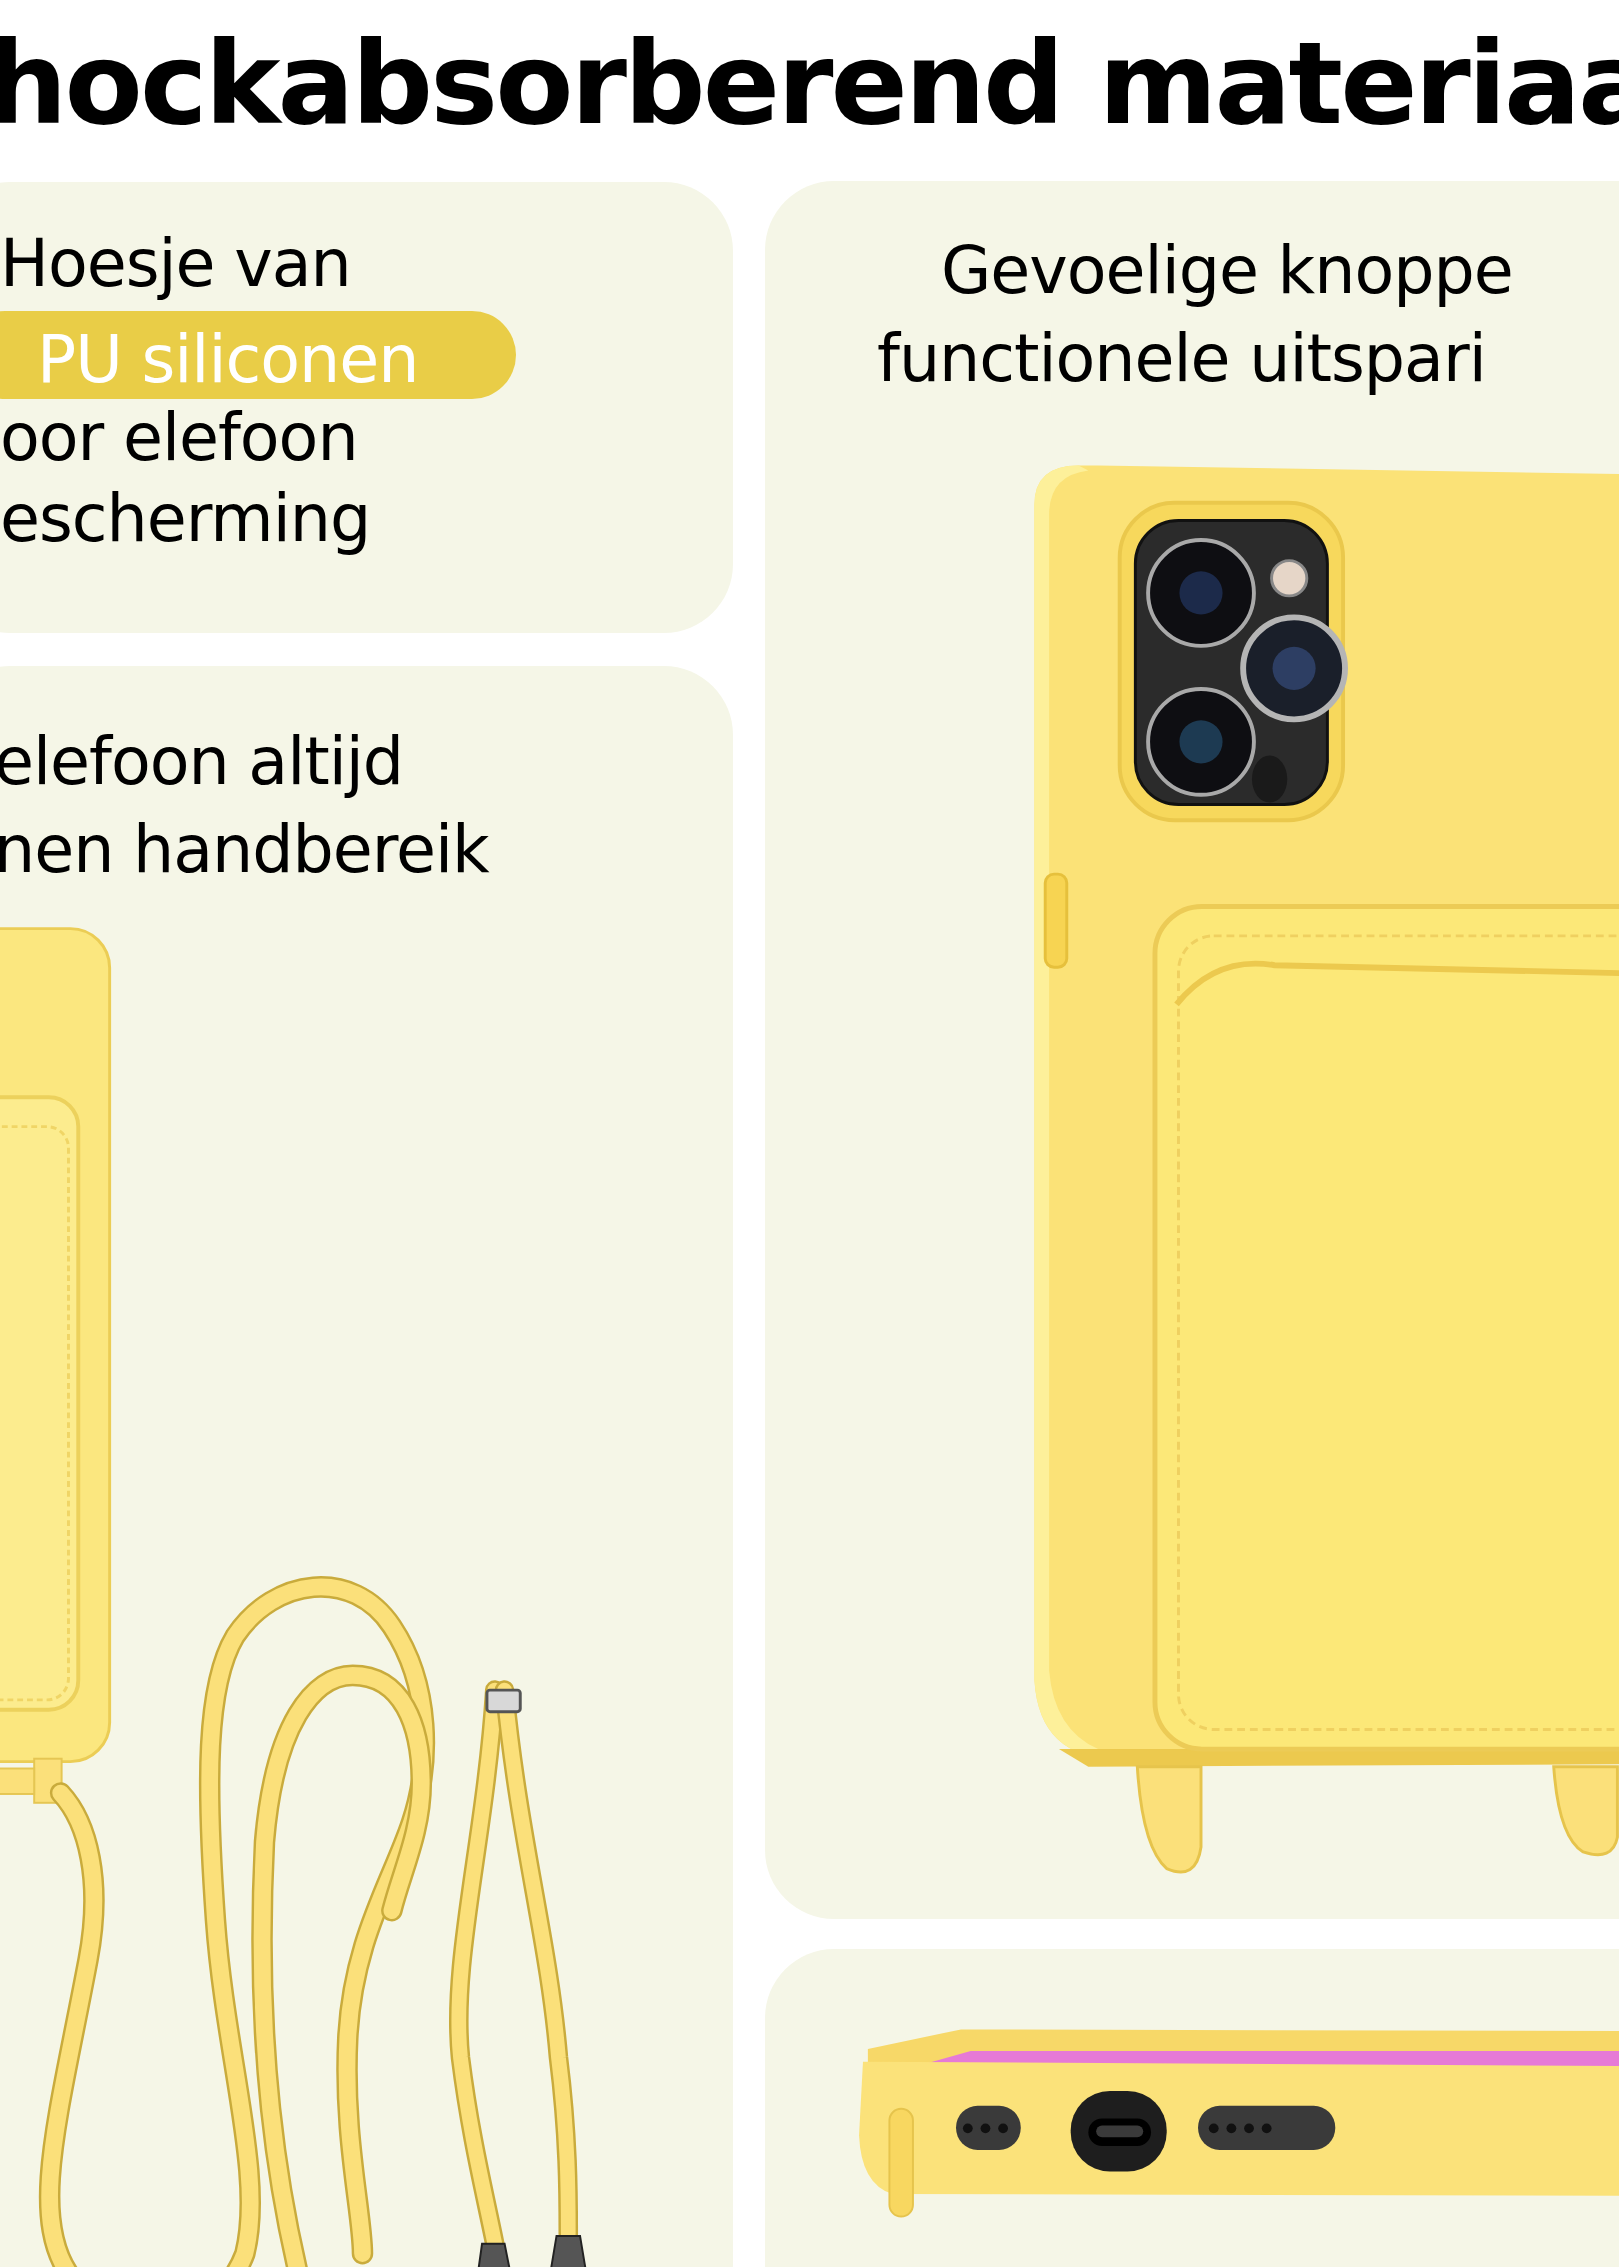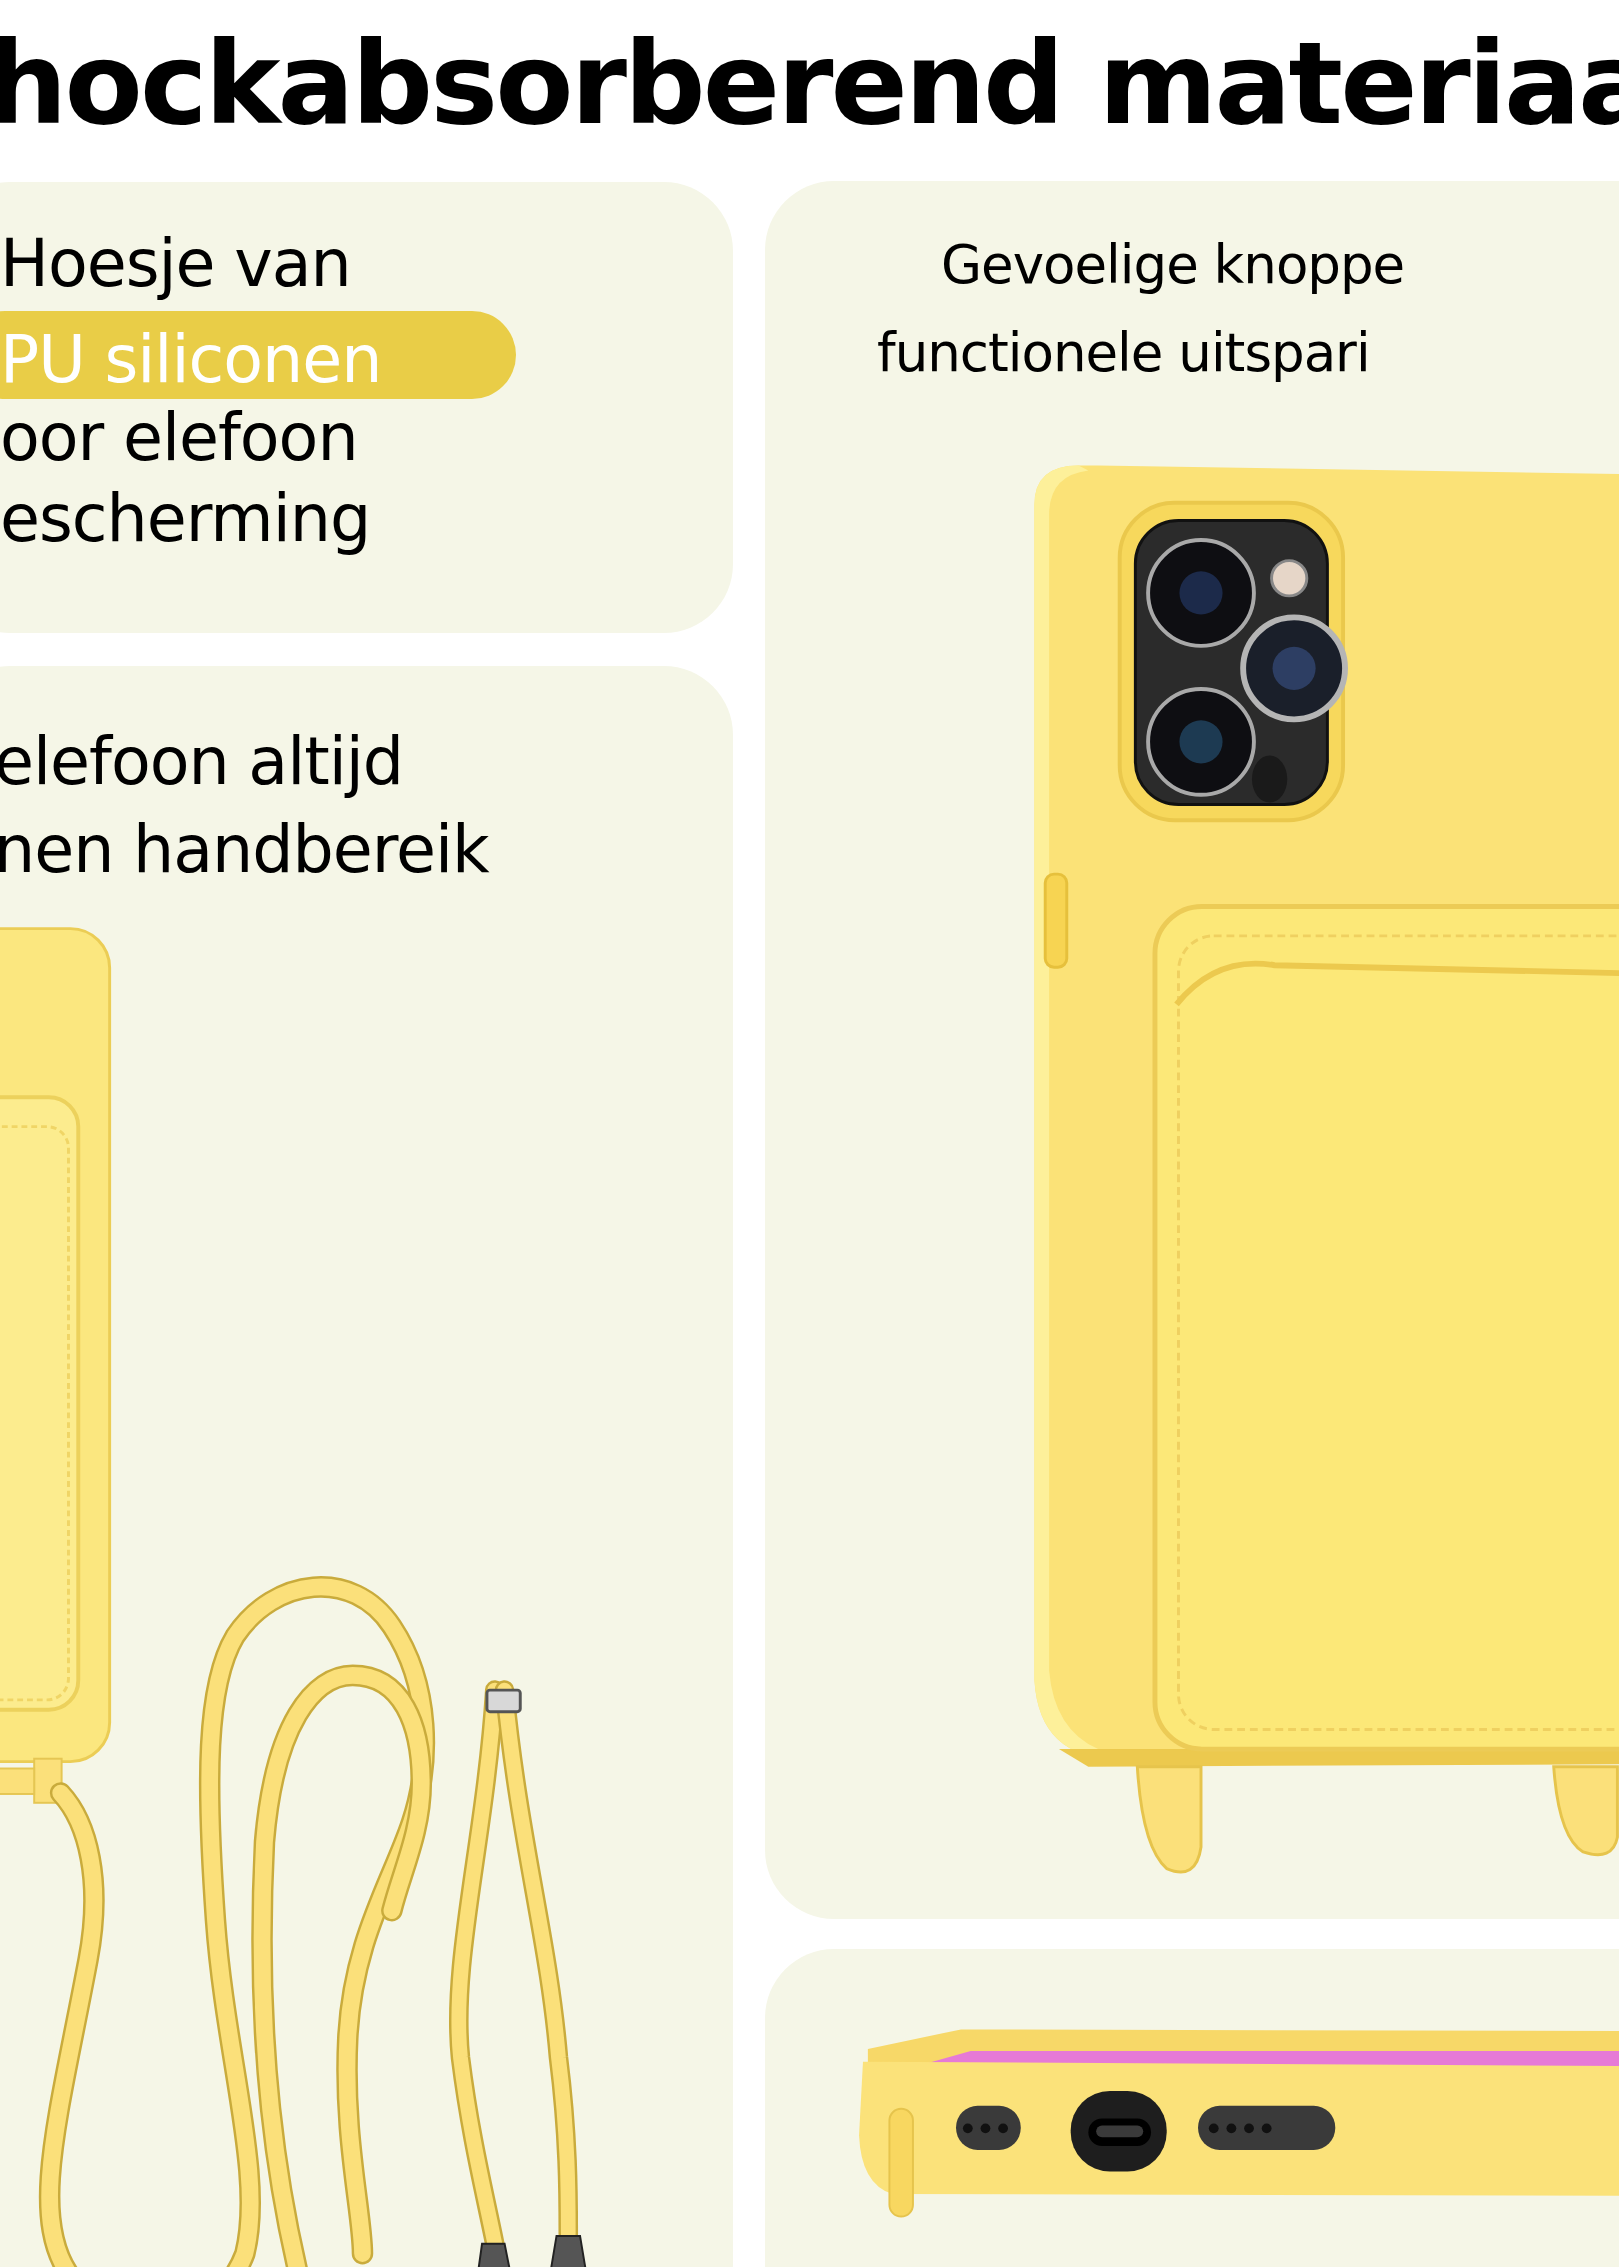--- a/index.html
+++ b/index.html
@@ -13,30 +13,30 @@
 
   .panel { position: absolute; background: #f5f6e7; overflow: hidden; }
   #p-tl { left: -59px; top: 182px; width: 792px; height: 451px; border-radius: 69px; }
   #p-bl { left: -59px; top: 666px; width: 792px; height: 1666px; border-radius: 69px; }
   #p-tr { left: 765px; top: 181px; width: 921px; height: 1738px; border-radius: 69px; }
   #p-br { left: 765px; top: 1949px; width: 921px; height: 392px; border-radius: 69px; }
 
   .txt { position: absolute; font-weight: 400; white-space: nowrap; line-height: 1; }
   .tl-line { font-size: 65px; letter-spacing: -1px; left: 59px; }
   .tl-l1 { top: 49px; }
-  .tl-l2 { top: 145px; color: #fff; }
+  .tl-l2 { top: 145px; color: #fff; padding-left: 37px; }
   .tl-l3 { top: 214px; }
   .tl-l4 { top: 304px; left: 59px; text-align: right; }
   .pill { position: absolute; left: 19.6px; top: 129px; width: 555px; height: 88px; background: #e9cd47; border-radius: 44px; }
 
   .bl-line { font-size: 65px; letter-spacing: -1px; left: 53px; }
   .bl-l1 { top: 63px; }
   .bl-l2 { top: 151px; }
 
-  .tr-line { font-size: 53px; letter-spacing: -1px; }
+  .tr-line { font-size: 65px; letter-spacing: -1px; }
   .tr-l1 { top: 57px; left: 176px; }
   .tr-l2 { top: 145px; left: 112px; }
 
   svg { position: absolute; }
 </style>
 </head>
 <body>
 
 <div class="headline">hockabsorberend materiaa</div>
 

